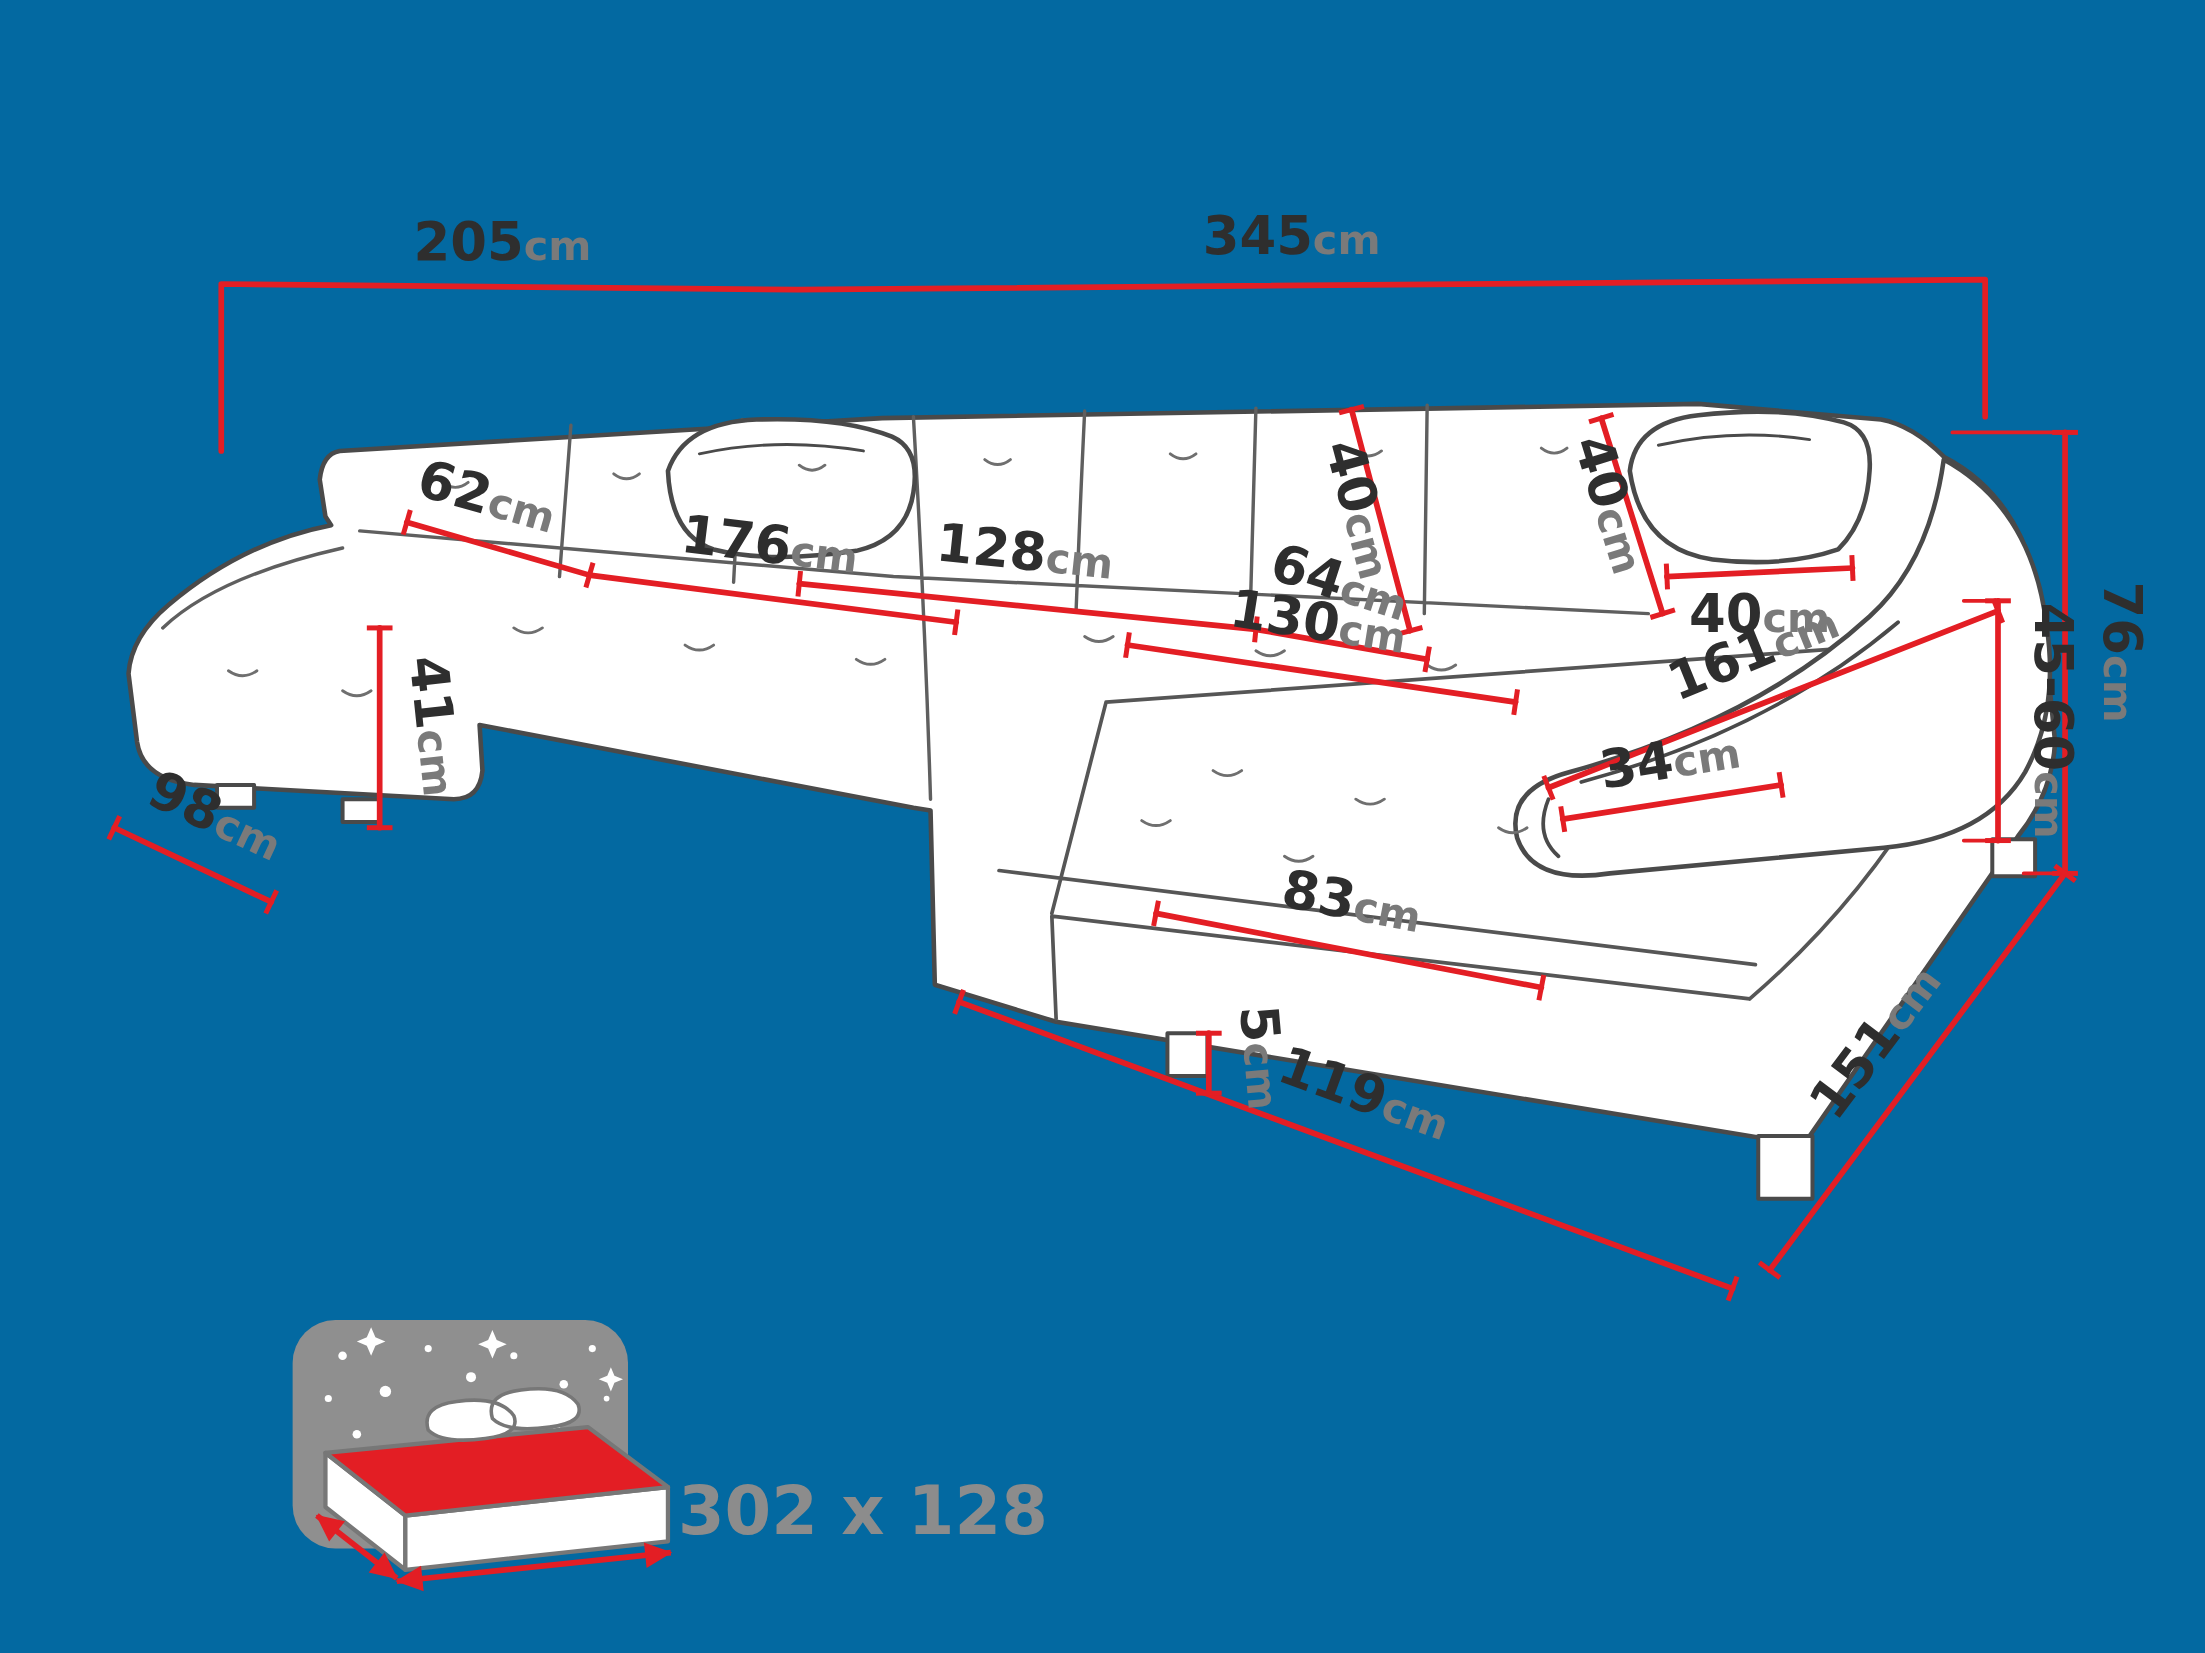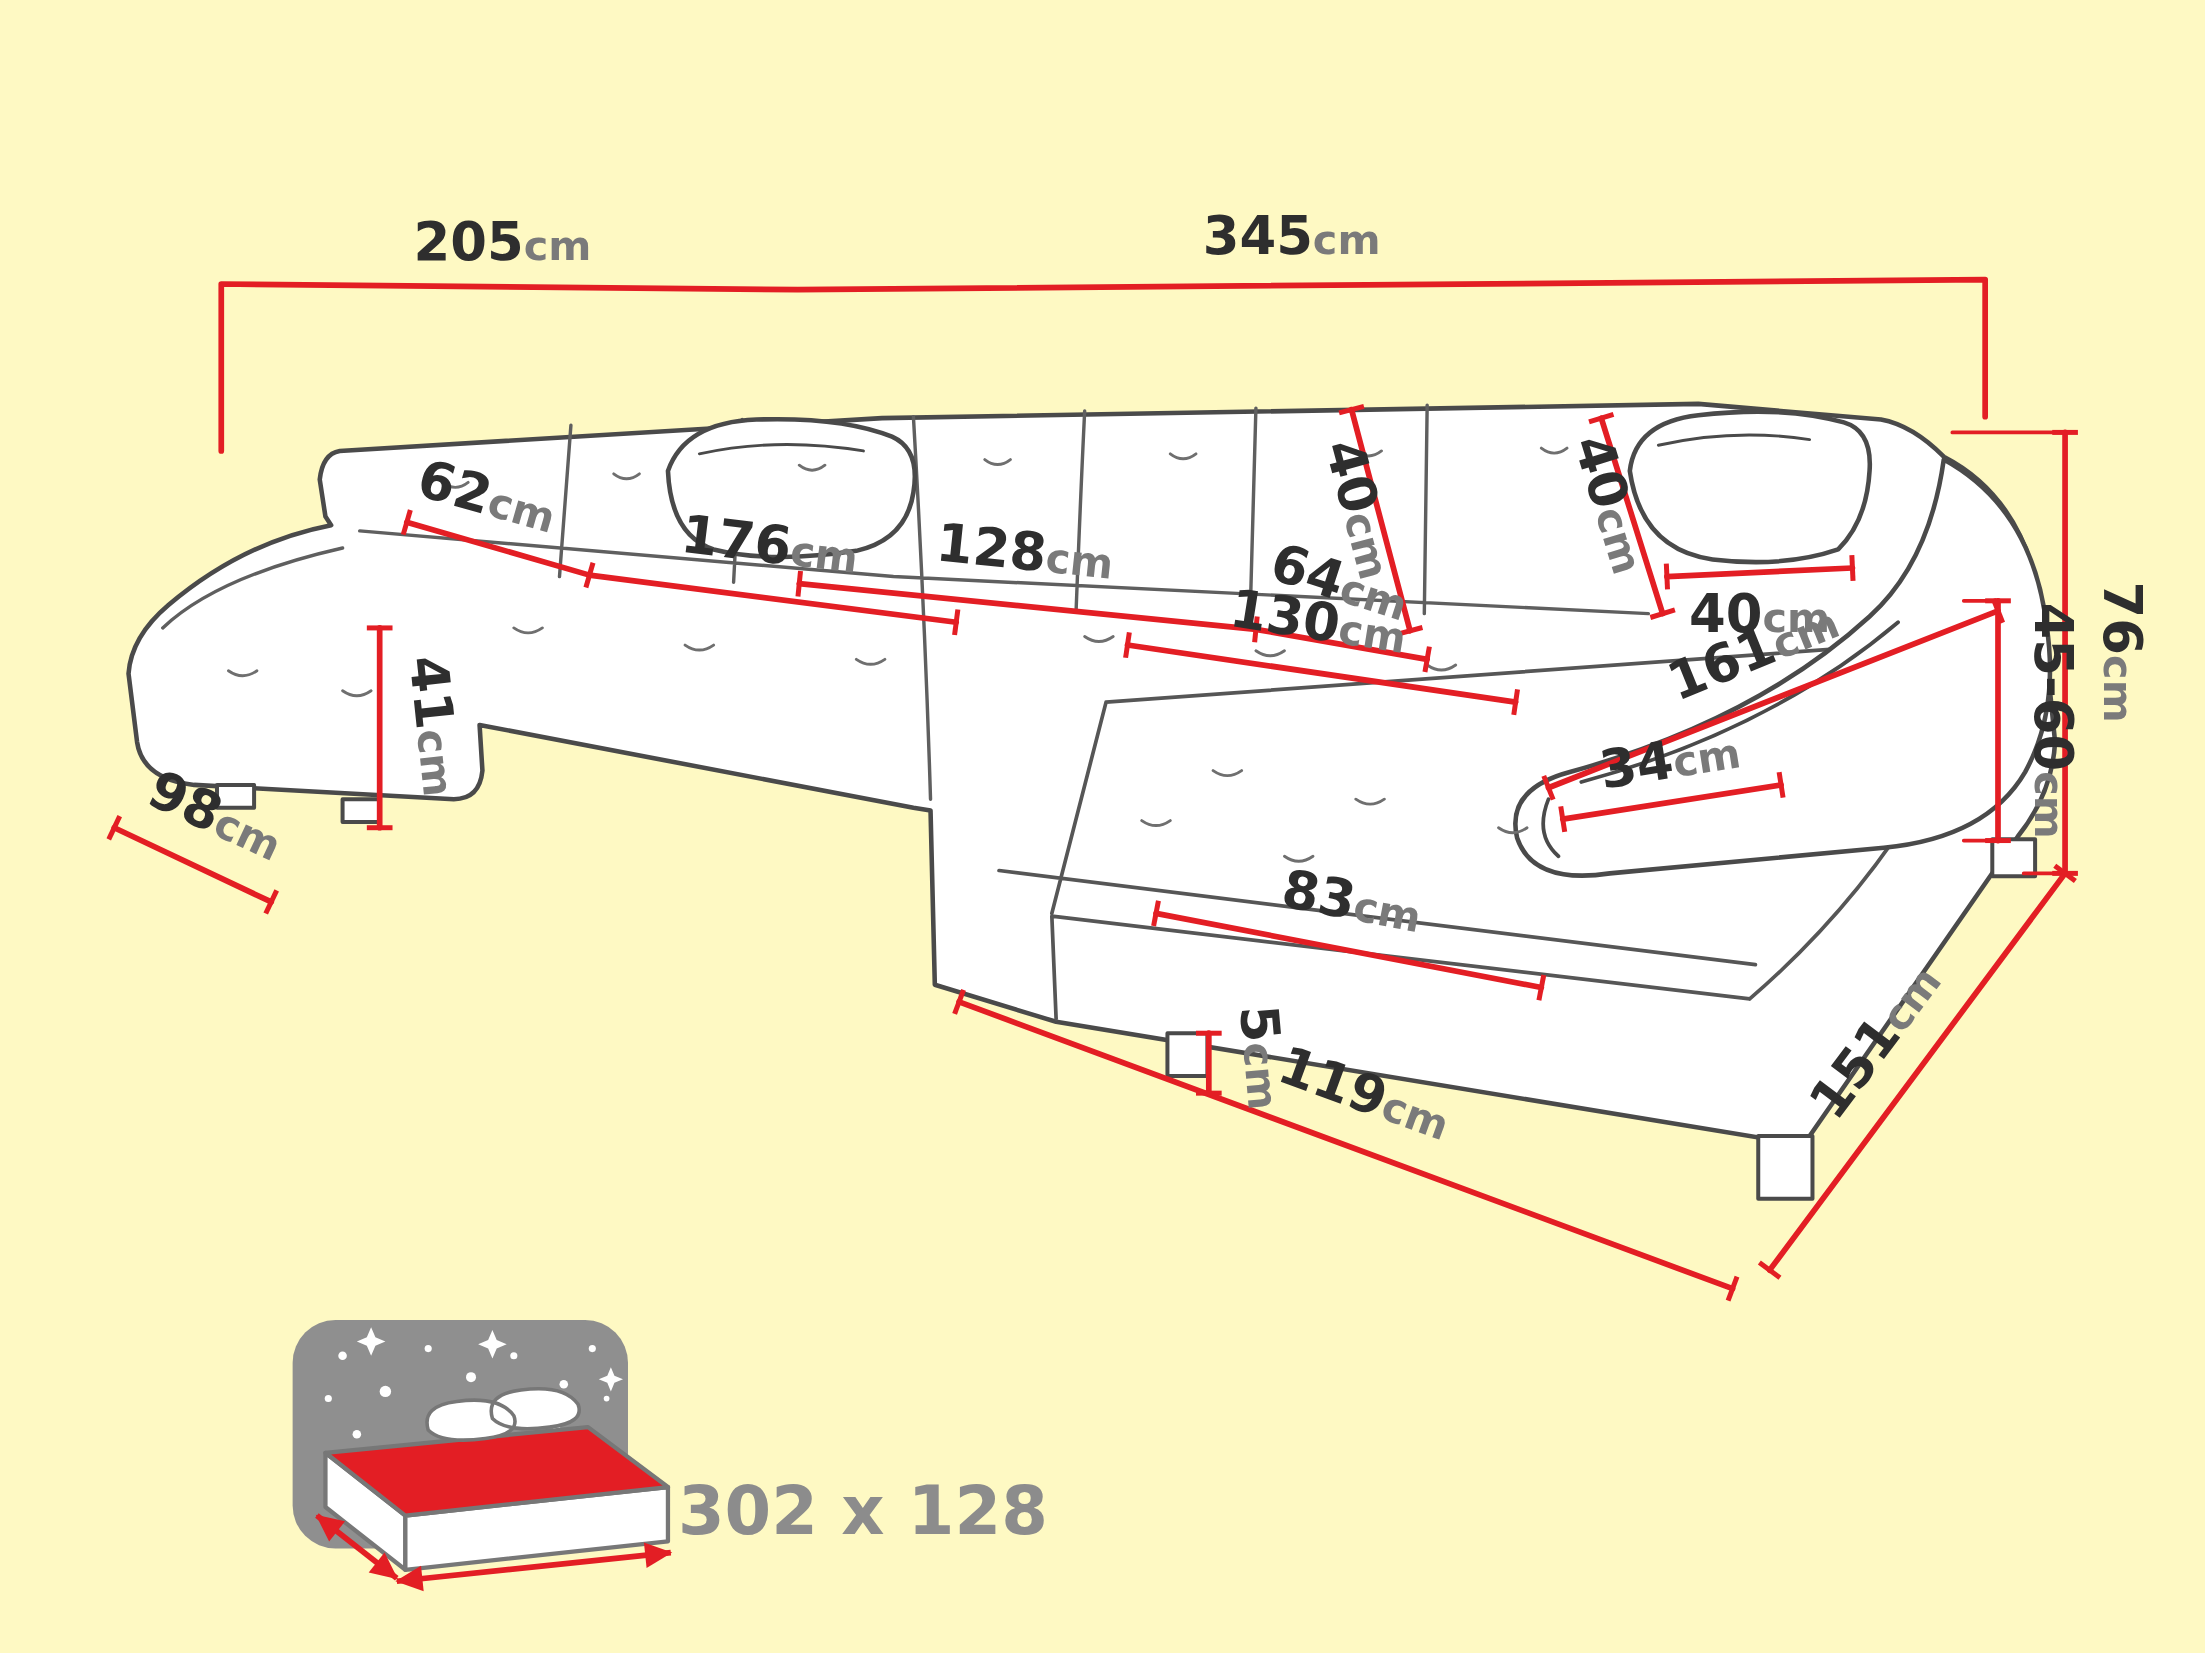--- a/index.html
+++ b/index.html
@@ -1,16 +1,16 @@
 <!DOCTYPE html>
 <html style="font-size:13px"><head>
 <meta charset="utf-8">
 <style>
   html,body{margin:0;padding:0;background:#ffffff;}
-  .canvas{position:relative;width:2205px;height:1654px;background:#fef9c3;overflow:hidden;
+  .canvas{position:relative;width:2205px;height:1654px;background:#0369a1;overflow:hidden;
           font-family:"DejaVu Sans", sans-serif;text-decoration:underline;}
   svg{display:block;}
   .dim-val{font-family:"DejaVu Sans", sans-serif;font-weight:bold;font-size:37px;fill:#2e2e2e;}
   .dim-unit{font-family:"DejaVu Sans", sans-serif;font-weight:bold;font-size:29px;fill:#7a7a7a;}
   .bed-label{font-family:"DejaVu Sans", sans-serif;font-weight:bold;font-size:47px;fill:#8c8c8c;}
   .dim-text{text-anchor:middle;}
 </style>
 </head>
 <body>
 

